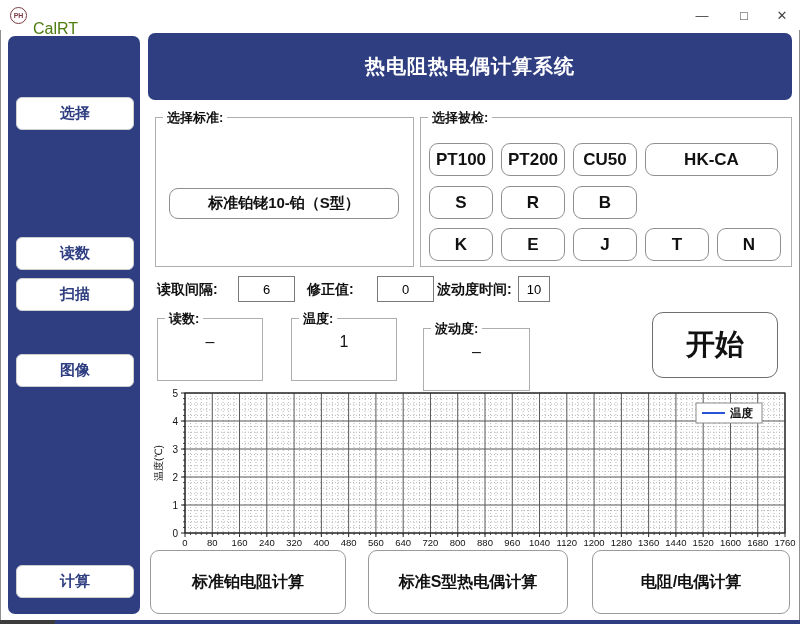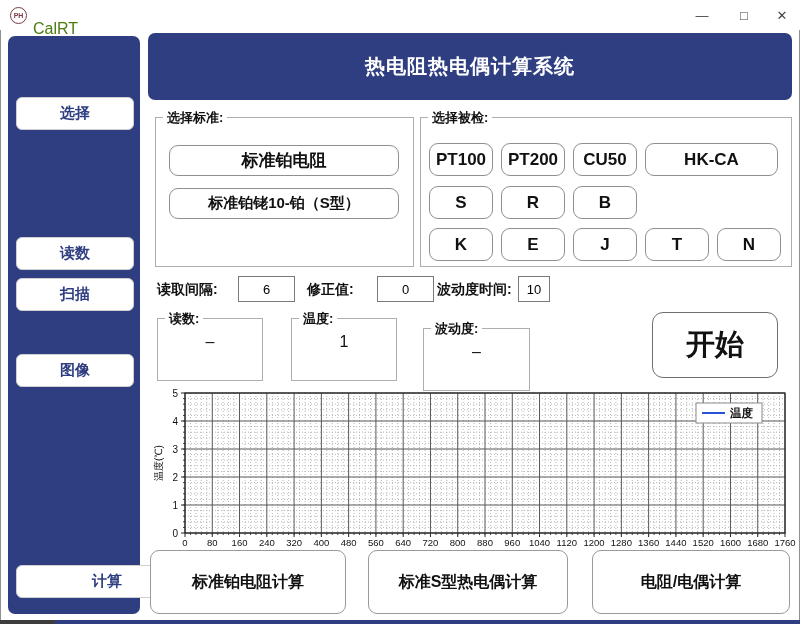--- a/index.html
+++ b/index.html
@@ -59,28 +59,27 @@
     <div class="wctl" style="left:680px;">—</div>
     <div class="wctl" style="left:722px;">□</div>
     <div class="wctl" style="left:760px;">✕</div>
   </div>
 
   <div class="sidebar">
     <div class="sbtn" style="top:61px;">选择</div>
     <div class="sbtn" style="top:201px;">读数</div>
     <div class="sbtn" style="top:242px;">扫描</div>
     <div class="sbtn" style="top:302px;margin-top:16px;">图像</div>
-    <div class="sbtn" style="top:529px;padding-left:32px;">计算</div>
+    <div class="sbtn" style="top:529px;">计算</div>
   </div>
 
   <div class="header">热电阻热电偶计算系统</div>
 
   <div class="fs" style="left:155px;top:117px;width:257px;height:148px;">
     <span class="lg">选择标准:</span>
-    <div class="btn stdbtn" style="top:27px;font-size:17px;">标准铂电阻</div>
     <div class="btn stdbtn" style="top:70px;">标准铂铑10-铂（S型）</div>
   </div>
 
   <div class="fs" style="left:420px;top:117px;width:370px;height:148px;">
     <span class="lg">选择被检:</span>
     <div class="devrow" style="top:25px;">
       <div class="btn devbtn">PT100</div>
       <div class="btn devbtn">PT200</div>
       <div class="btn devbtn">CU50</div>
       <div class="btn devbtn wide">HK-CA</div>

